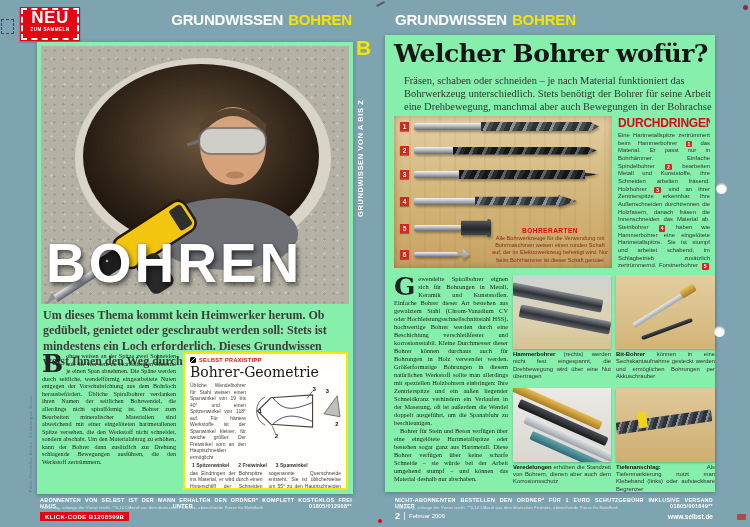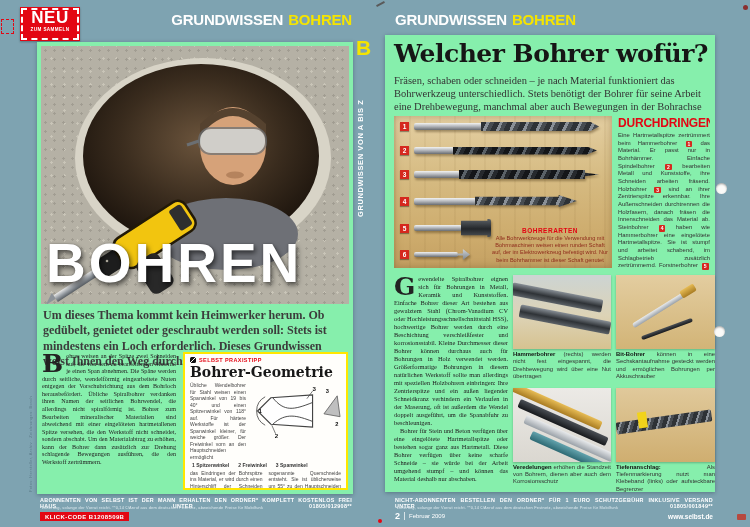--- a/index.html
+++ b/index.html
@@ -39,21 +39,21 @@
   .standfirst{position:absolute;left:6px;top:266px;width:303px;margin:0;
               font-family:"Liberation Serif",serif;font-weight:bold;font-size:12px;
               line-height:1.28;color:#3c3c3c;}
   .lp-cols{position:absolute;left:5px;top:310px;width:306px;height:138px;display:flex;gap:7px;}
   .bodycol{width:134px;font-family:"Liberation Serif",serif;font-size:6.2px;line-height:1.22;
            color:#222;text-align:justify;overflow:hidden;}
   .tipbox{flex:1;border:2px solid #ffe600;background:#fffefb;padding:3px 5px;overflow:hidden;position:relative;}
   .tip-kicker{display:flex;align-items:center;gap:3px;}
   .tip-icon{width:6px;height:6px;border-radius:1.5px;background:linear-gradient(135deg,#111 45%,#fff 45%,#fff 58%,#111 58%);}
   .tip-kicker span.k{color:#e30613;font-weight:bold;font-size:5.5px;letter-spacing:.4px;}
-  .tip-title{margin:1px 0 2px 0;font-family:"DejaVu Serif",serif;font-weight:bold;font-size:14px;color:#171717;}
+  .tip-title{margin:1px 0 2px 0;font-family:"DejaVu Serif",serif;font-weight:normal;font-size:14px;color:#171717;}
   .tip-top{display:flex;gap:4px;}
   .tip-intro{width:56px;margin:0;font-size:5px;line-height:1.3;color:#444;text-align:justify;}
   .tip-diagram{flex:1;height:58px;}
   .tip-legend{display:flex;gap:9px;font-size:5px;color:#333;margin:2px 0 2px 2px;font-weight:bold;}
   .tip-cols{display:flex;gap:6px;}
   .tip-cols p{flex:1;margin:0;font-size:5px;line-height:1.25;color:#444;text-align:justify;}
   .lp-tab{position:absolute;left:356px;top:36px;color:#f5e400;font-weight:bold;font-size:21px;}
   .lp-side{position:absolute;left:356px;top:62px;height:155px;writing-mode:vertical-rl;
            transform:rotate(180deg);color:#fff;font-weight:bold;font-size:7.5px;letter-spacing:.6px;}
   .lp-credit{position:absolute;left:28px;top:352px;height:140px;writing-mode:vertical-rl;
@@ -61,21 +61,21 @@
   .lp-footer{left:40px;top:497px;width:312px;}
   .lp-footnote{left:40px;top:505px;}
   .klickcode{position:absolute;left:40px;top:512px;background:#e30613;color:#fff;
              font-weight:bold;font-size:6px;padding:1.5px 5px;letter-spacing:.4px;}
 
   
   .rp-header{left:395px;top:11px;}
   .rp-sheet{left:385px;top:35px;width:330px;height:457px;}
   .rp-title{position:absolute;left:9px;top:4px;margin:0;font-family:"DejaVu Serif",serif;
             font-weight:bold;font-size:25px;color:#161616;letter-spacing:-.5px;}
-  .rp-intro{position:absolute;left:9px;top:39px;width:320px;margin:0;
+  .rp-intro{position:absolute;left:19px;top:39px;width:320px;margin:0;
             font-family:"Liberation Serif",serif;font-size:10.5px;line-height:1.26;color:#333;}
   .mainimg{position:absolute;left:9px;top:81px;width:218px;height:152px;overflow:hidden;
            background:linear-gradient(180deg,#e4cfa2,#d6bb82 40%,#cdab6c 80%,#c4a062);
            box-shadow:inset 0 0 8px rgba(90,60,20,.35);}
   .mainimg::after{content:"";position:absolute;inset:0;
            background:repeating-linear-gradient(90deg,rgba(120,90,40,.07) 0 2px,transparent 2px 15px);}
   .drill{position:absolute;display:flex;align-items:center;z-index:2;}
   .dnum{width:9px;height:9px;background:#d5281e;color:#fff;font:bold 6.5px/9px "Liberation Sans",sans-serif;
         text-align:center;margin-right:5px;box-shadow:0 1px 1px rgba(0,0,0,.35);flex:none;}
   .bitwrap{display:flex;align-items:center;filter:drop-shadow(1px 2px 1px rgba(60,40,10,.4));}

